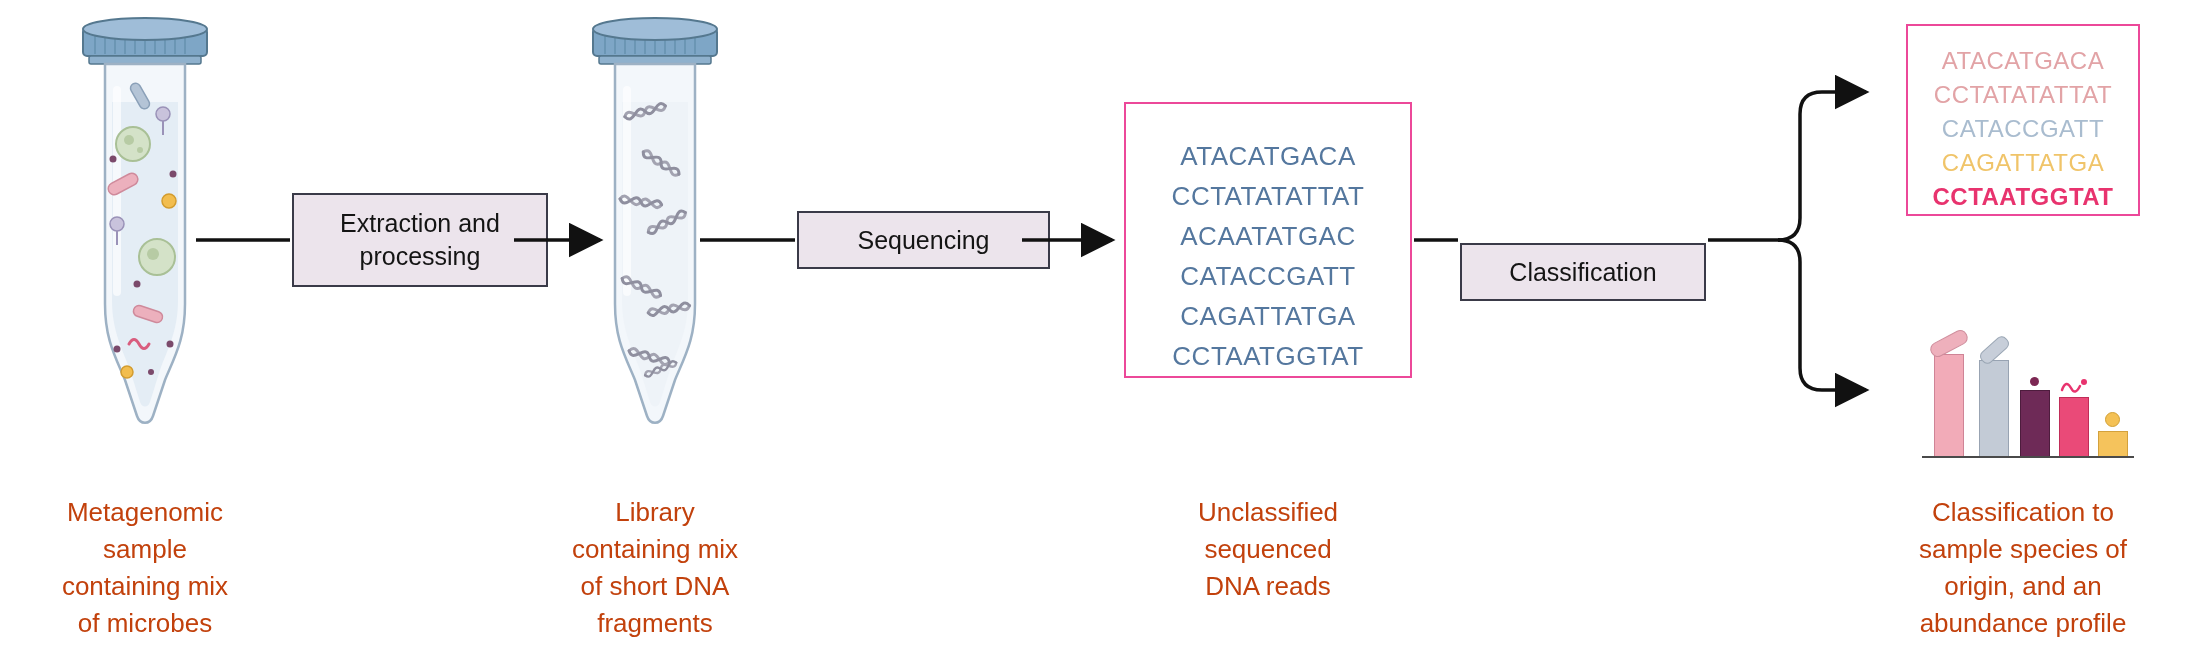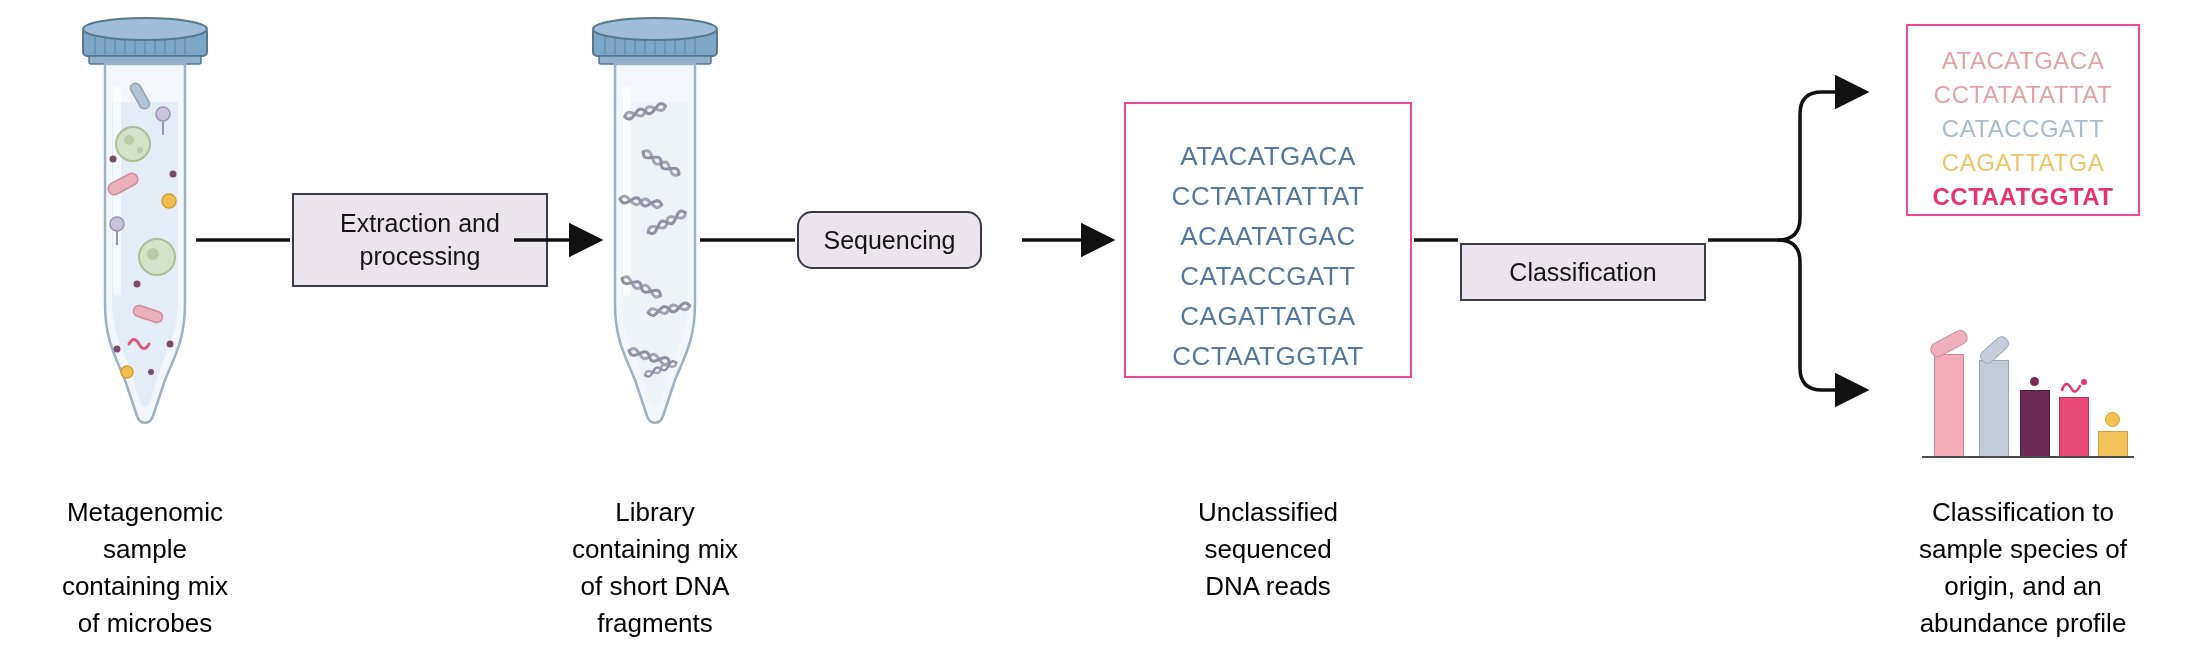--- a/index.html
+++ b/index.html
@@ -22,21 +22,21 @@
   
   .reads-box{
     position:absolute;background:#ffffff;border:2px solid #ec4899;
     box-sizing:border-box;display:flex;flex-direction:column;
     align-items:center;justify-content:flex-end;text-align:center;
   }
   .reads-box .read{color:#54779e;font-size:26px;line-height:40px;letter-spacing:.5px;}
   .classified-box .read{font-size:24px;line-height:34px;letter-spacing:.5px;}
   
   .caption{
-    position:absolute;text-align:center;color:#000000;
+    position:absolute;text-align:center;color:#c2410c;
     font-size:26px;line-height:37px;white-space:pre-line;
   }
   
   .chart{position:absolute;box-sizing:border-box;}
   .chart .baseline{position:absolute;left:0;right:0;bottom:0;height:2px;background:#4a4a4a;}
   .chart .bars{display:flex;align-items:flex-end;justify-content:center;gap:9px;height:100%;padding:0 6px;}
   .bar-col{display:flex;flex-direction:column;align-items:center;justify-content:flex-end;height:100%;}
   .bar{width:30px;border:1.5px solid transparent;border-bottom:none;box-sizing:border-box;}
   .icon-capsule-pink{width:38px;height:13px;border-radius:7px;background:#eeb0bc;border:1.5px solid #cf8d9c;transform:rotate(-28deg);margin-bottom:3px;}
   .icon-capsule-gray{width:31px;height:12px;border-radius:6px;background:#c7ced9;border:1.5px solid #9aa6b4;transform:rotate(-42deg);margin-bottom:3px;}
@@ -137,21 +137,21 @@
       <use href="#helix" xlink:href="#helix" transform="translate(76,330) rotate(16)"></use>
       <use href="#helix" xlink:href="#helix" transform="translate(88,356) rotate(-22) scale(0.8)"></use>
     </g>
   </svg>
 
   <div class="process-box" style="left:292px;top:193px;width:256px;height:94px;">
     <span>Extraction and
 processing</span>
   </div>
 
-  <div class="process-box" style="left:797px;top:211px;width:185px;height:58px;border-radius:15px;">
+  <div class="process-box" style="left:797px;top:211px;width:253px;height:58px;">
     <span>Sequencing</span>
   </div>
 
   <div class="process-box" style="left:1460px;top:211px;width:246px;height:58px;margin-top:32px;">
     <span>Classification</span>
   </div>
 
   <div class="reads-box" style="left:1124px;top:102px;width:288px;height:276px;">
     <div class="read">ATACATGACA</div>
     <div class="read">CCTATATATTAT</div>

